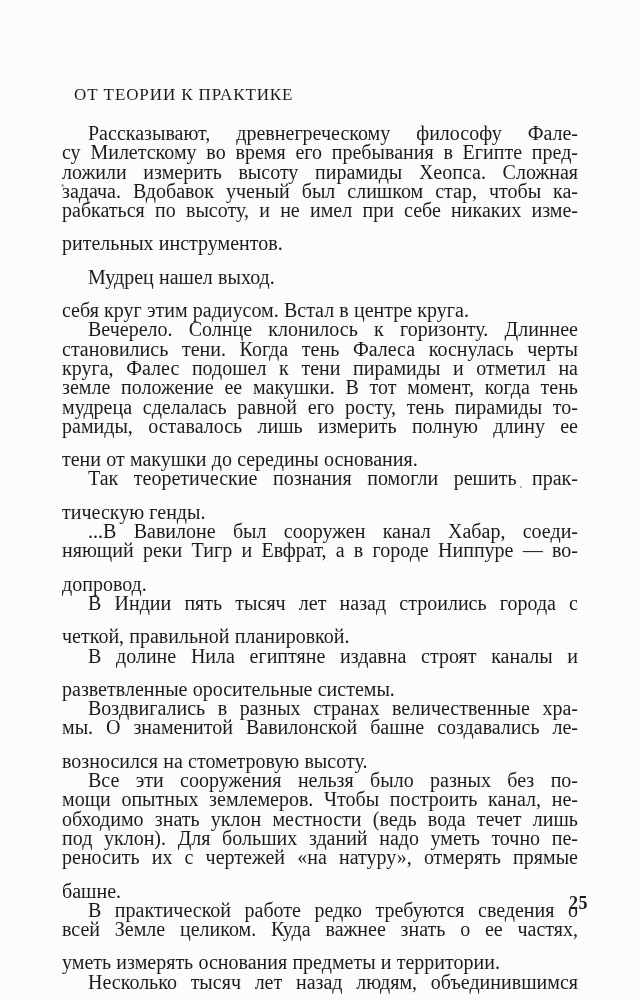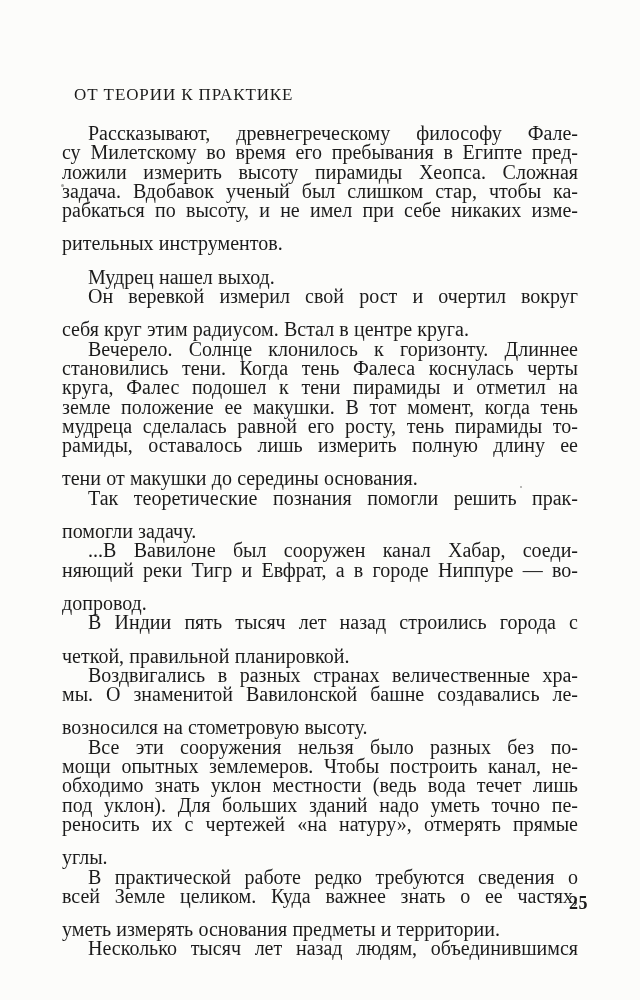--- a/index.html
+++ b/index.html
@@ -80,57 +80,60 @@
         <div class="line">су Милетскому во время его пребывания в Египте пред-</div>
         <div class="line">ложили измерить высоту пирамиды Хеопса. Сложная</div>
         <div class="line">задача. Вдобавок ученый был слишком стар, чтобы ка-</div>
         <div class="line">рабкаться по высоту, и не имел при себе никаких изме-</div>
         <div class="line last">рительных инструментов.</div>
       </div>
       <div class="paragraph">
         <div class="line first last">Мудрец нашел выход.</div>
       </div>
       <div class="paragraph">
-        <div class="line first">Он веревкой измерил свой рост и очертил вокруг</div>
         <div class="line last">себя круг этим радиусом. Встал в центре круга.</div>
       </div>
       <div class="paragraph">
         <div class="line first">Вечерело. Солнце клонилось к горизонту. Длиннее</div>
         <div class="line">становились тени. Когда тень Фалеса коснулась черты</div>
         <div class="line">круга, Фалес подошел к тени пирамиды и отметил на</div>
         <div class="line">земле положение ее макушки. В тот момент, когда тень</div>
         <div class="line">мудреца сделалась равной его росту, тень пирамиды то-</div>
         <div class="line">рамиды, оставалось лишь измерить полную длину ее</div>
         <div class="line last">тени от макушки до середины основания.</div>
       </div>
       <div class="paragraph">
         <div class="line first">Так теоретические познания помогли решить прак-</div>
-        <div class="line last">помогли задачу.</div>
+        <div class="line last">тическую генды.</div>
       </div>
       <div class="paragraph">
         <div class="line first">...В Вавилоне был сооружен канал Хабар, соеди-</div>
         <div class="line">няющий реки Тигр и Евфрат, а в городе Ниппуре — во-</div>
         <div class="line last">допровод.</div>
       </div>
       <div class="paragraph">
         <div class="line first">В Индии пять тысяч лет назад строились города с</div>
         <div class="line last">четкой, правильной планировкой.</div>
+      </div>
+      <div class="paragraph">
+        <div class="line first">В долине Нила египтяне издавна строят каналы и</div>
+        <div class="line last">разветвленные оросительные системы.</div>
       </div>
       <div class="paragraph">
         <div class="line first">Воздвигались в разных странах величественные хра-</div>
         <div class="line">мы. О знаменитой Вавилонской башне создавались ле-</div>
         <div class="line last">возносился на стометровую высоту.</div>
       </div>
       <div class="paragraph">
         <div class="line first">Все эти сооружения нельзя было разных без по-</div>
         <div class="line">мощи опытных землемеров. Чтобы построить канал, не-</div>
         <div class="line">обходимо знать уклон местности (ведь вода течет лишь</div>
         <div class="line">под уклон). Для больших зданий надо уметь точно пе-</div>
         <div class="line">реносить их с чертежей «на натуру», отмерять прямые</div>
-        <div class="line last">углы.</div>
+        <div class="line last">башне.</div>
       </div>
       <div class="paragraph">
         <div class="line first">В практической работе редко требуются сведения о</div>
         <div class="line">всей Земле целиком. Куда важнее знать о ее частях,</div>
         <div class="line last">уметь измерять основания предметы и территории.</div>
       </div>
       <div class="paragraph">
         <div class="line first">Несколько тысяч лет назад людям, объединившимся</div>
       </div>
     </div>

